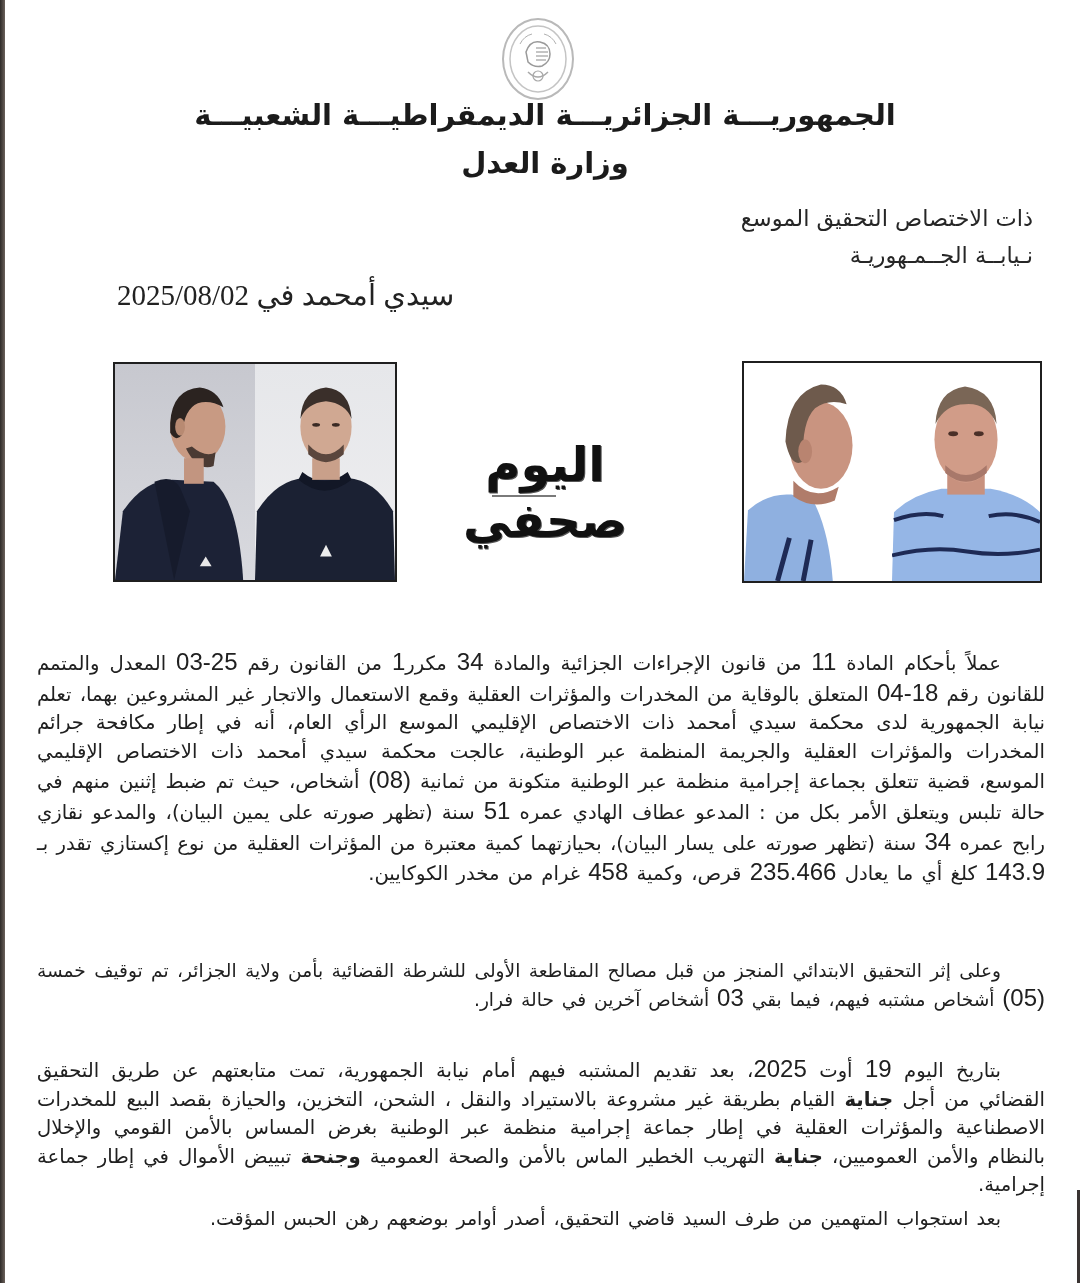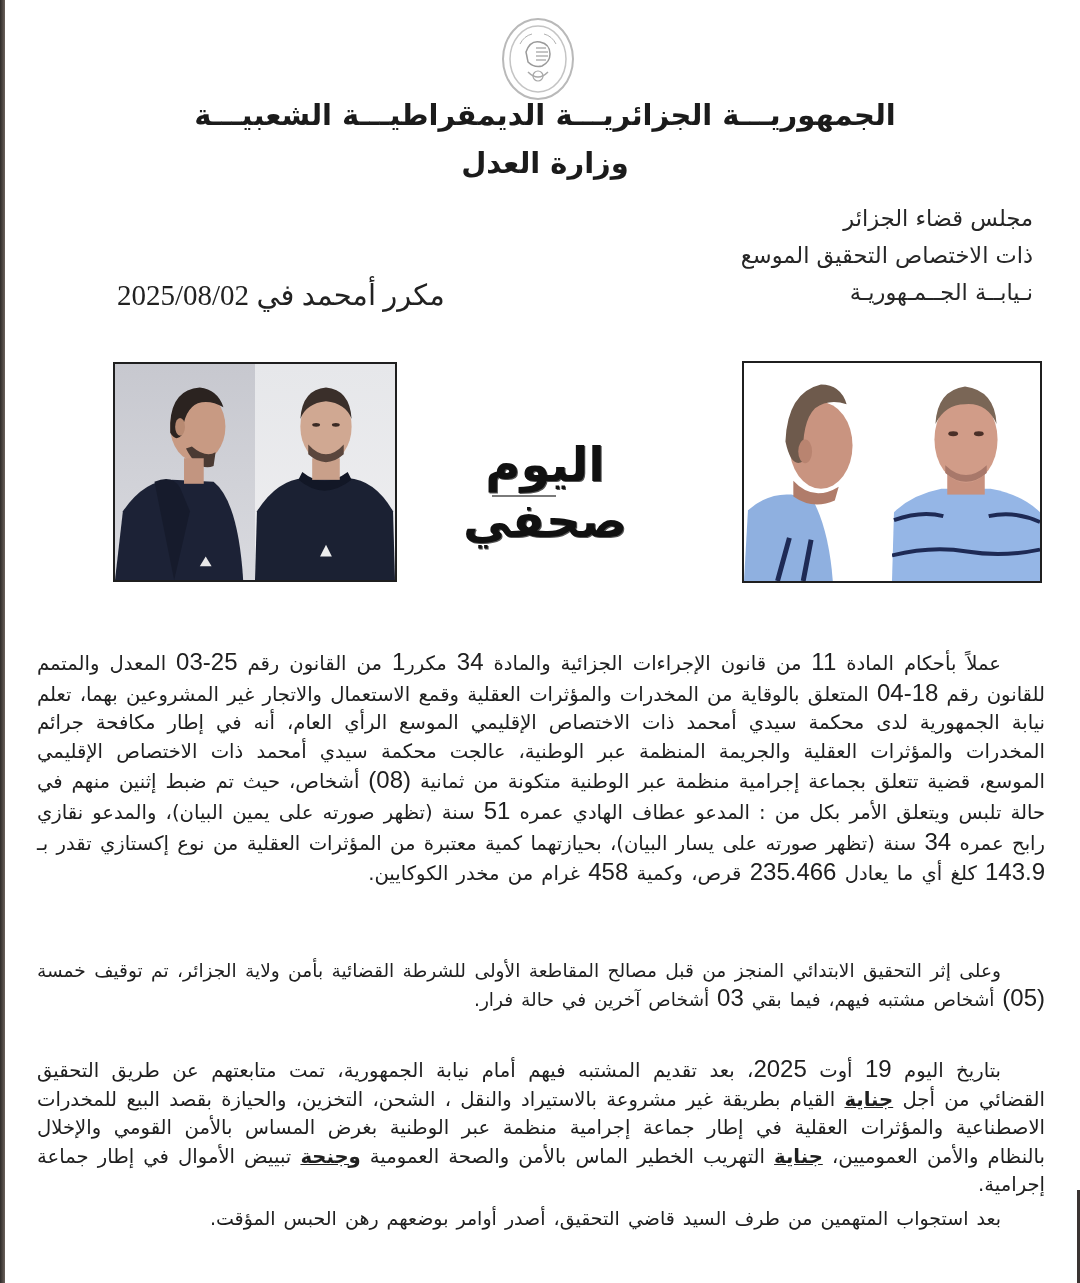--- a/index.html
+++ b/index.html
@@ -112,21 +112,21 @@
       word-spacing: 2px;
     }
     .body-text .num {
       font-family: Liberation Sans, sans-serif;
       font-size: 24px;
     }
     .para1 { top: 648px; text-indent: 44px; }
     .para2 { top: 957px; text-indent: 44px; font-size: 18.6px; line-height: 27px; }
     .para3 { top: 1055px; text-indent: 44px; }
     .para4 { top: 1205px; text-indent: 44px; font-size: 19px; line-height: 26px; }
-    .bold { font-weight: bold; text-decoration: underline; }
+    .bold { font-weight: bold; }
   </style>
 </head>
 <body>
 
 <div class="edge-left"></div>
 <div class="edge-right"></div>
 
 <div class="page">
 
   <div class="emblem">
@@ -139,27 +139,26 @@
       <path d="M14 22 Q18 14 26 12 M50 22 Q46 14 38 12" fill="none" stroke="#b0b0b0" stroke-width="1"></path>
     </svg>
   </div>
 
   <div class="republic">
     <span>الجمهوريـــة الجزائريـــة الديمقراطيـــة الشعبيـــة</span>
   </div>
   <div class="ministry">وزارة العدل</div>
 
   <div class="issuer">
-    <div>مجلس قضاء الجزائر</div>
     <div>ذات الاختصاص التحقيق الموسع</div>
     <div>نـيابــة الجــمـهوريـة</div>
   </div>
 
   <div class="place-date">
-    <span>مكرر أمحمد في</span>
+    <span>سيدي أمحمد في</span>
     <span>2025/08/02</span>
   </div>
 
   <div class="photo-frame photo-left">
     <div class="photo-half p1">
       <svg viewBox="0 0 142 220" preserveAspectRatio="none">
         <path d="M0 220 L8 150 Q30 118 58 118 L100 120 Q125 140 130 220 Z" fill="#1c2236"></path>
         <path d="M40 120 Q58 112 66 126 L76 150 L60 220 Z" fill="#161b2c"></path>
         <ellipse cx="84" cy="64" rx="28" ry="36" fill="#c89a83"></ellipse>
         <path d="M56 60 Q58 26 86 24 Q104 26 110 44 Q96 36 84 40 Q70 46 68 72 Q62 80 56 70 Z" fill="#2b2320"></path>

